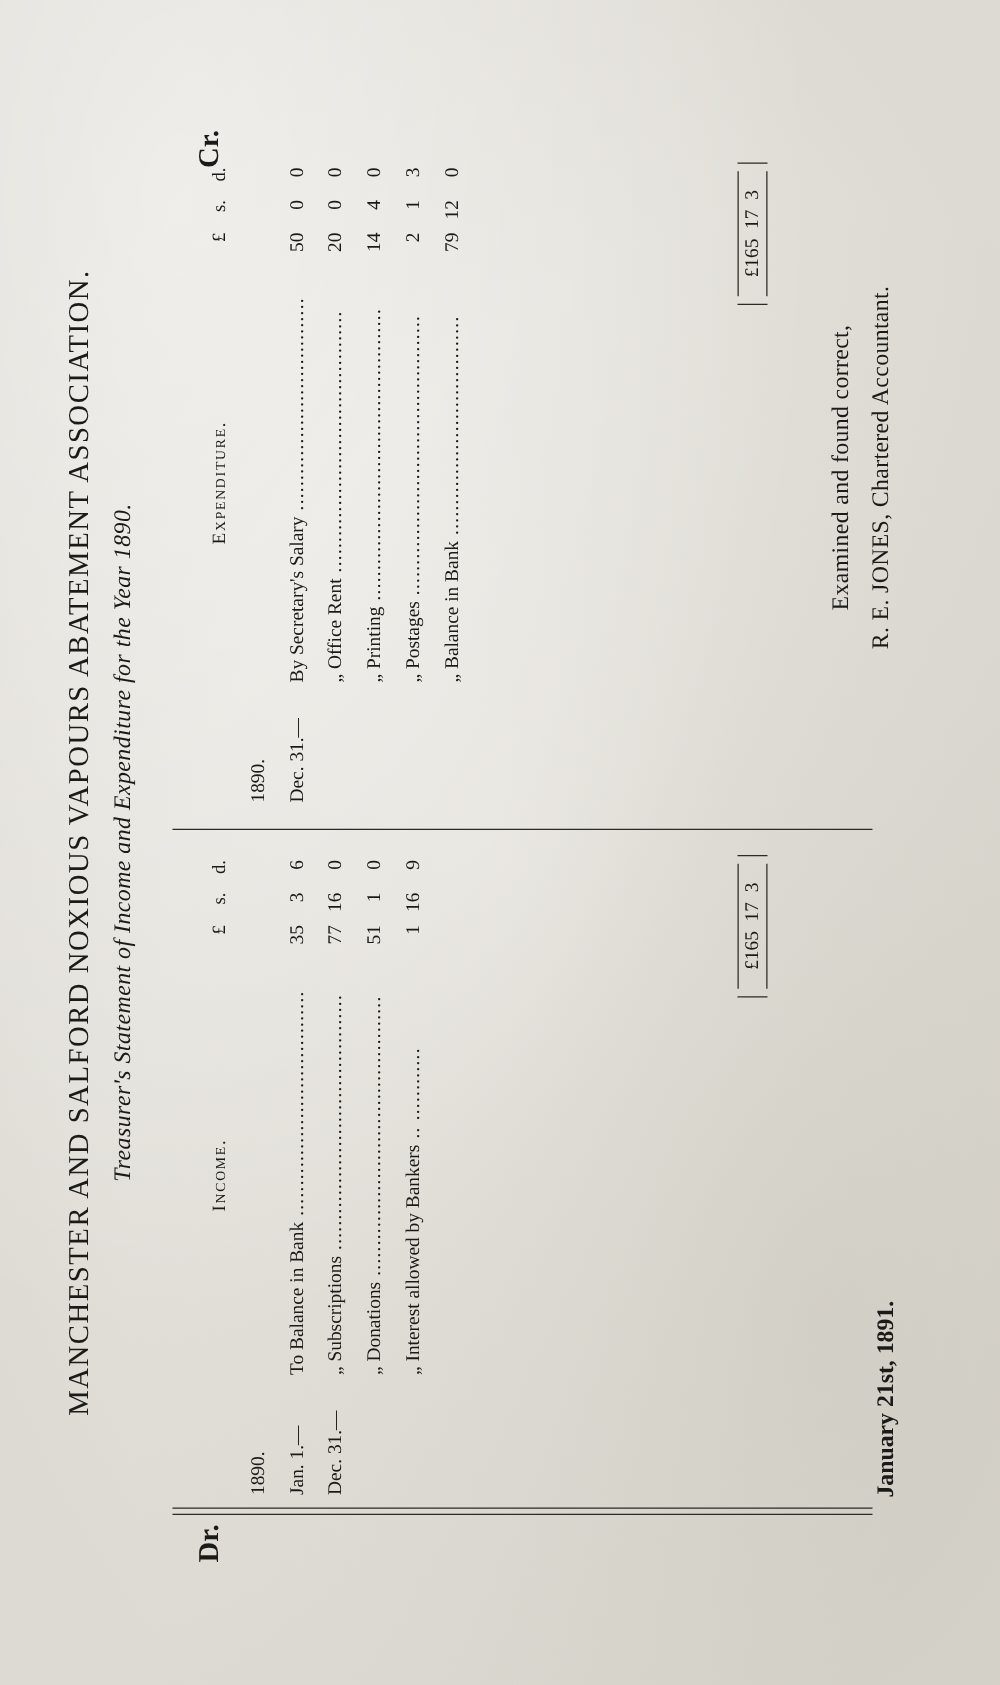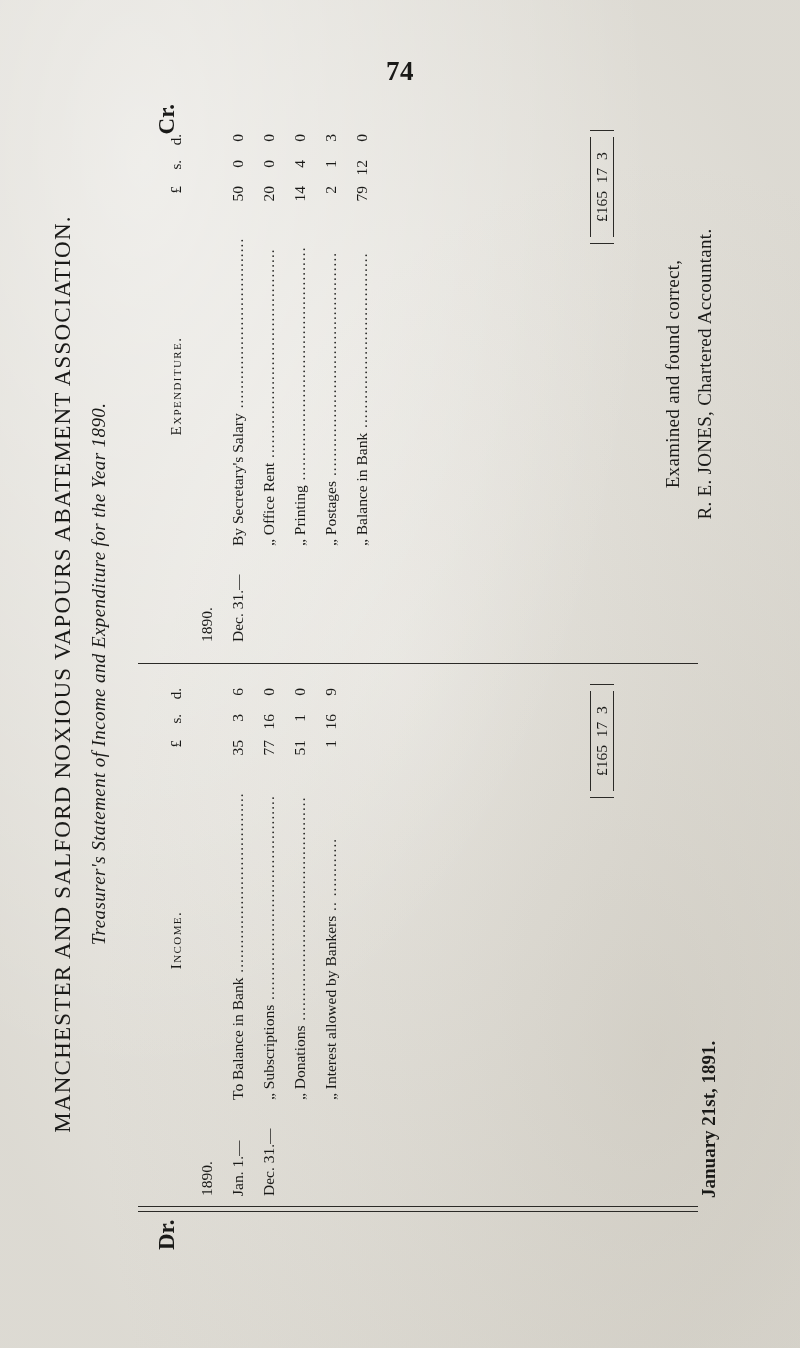--- a/index.html
+++ b/index.html
@@ -190,21 +190,20 @@
 
   .dots { letter-spacing: 1px; }
 </style>
 </head>
 <body>
 
 <div class="paper-noise"></div>
 
 <div class="page">
 
-  <div class="page-number">74</div>
 
   <div class="rot">
     <div class="ledger">
 
       <div class="titles">
         <div class="main-title">MANCHESTER AND SALFORD NOXIOUS VAPOURS ABATEMENT ASSOCIATION.</div>
         <div class="sub-title">Treasurer's Statement of Income and Expenditure for the Year 1890.</div>
       </div>
 
       <div class="dr-mark">Dr.</div>

